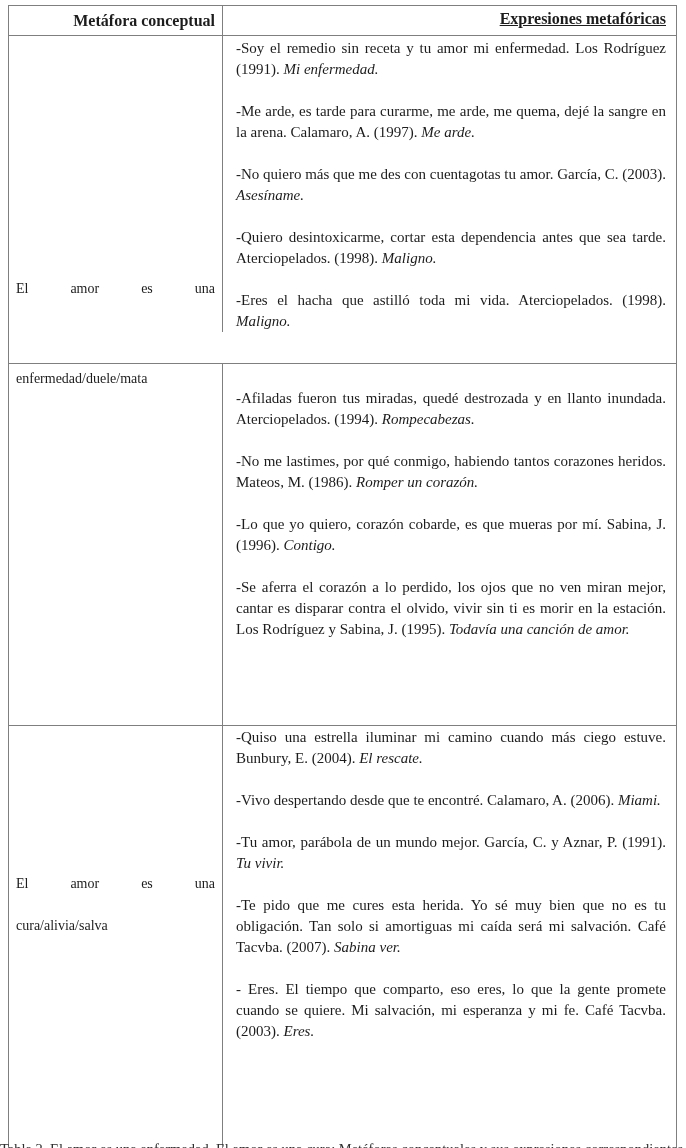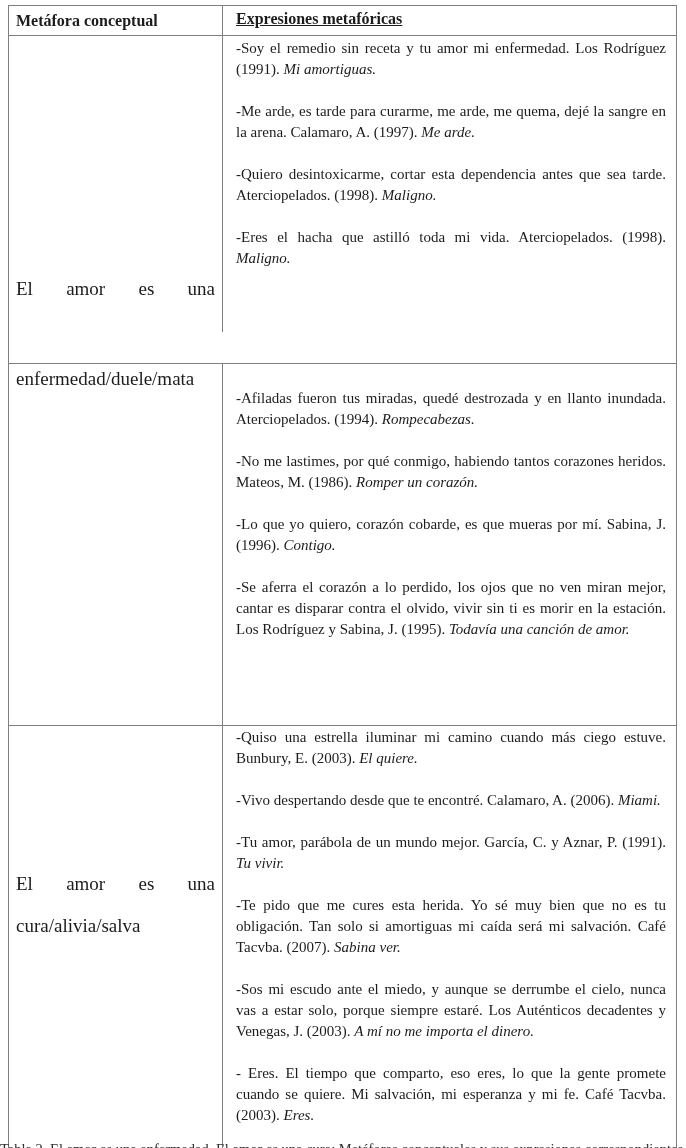--- a/index.html
+++ b/index.html
@@ -10,28 +10,28 @@
   }
   .doc-table {
     position:absolute; left:8px; top:5px; width:669px;
     border:1.5px solid #7f7f7f; background:#fff; box-sizing:border-box;
   }
   .trow { display:flex; }
   .trow + .trow { border-top:1.5px solid #7f7f7f; }
   .cell-left {
     width:214px; flex:none; box-sizing:border-box;
     border-right:1.5px solid #7f7f7f; padding:0 7px; overflow:hidden;
-    font-size:19px; line-height:21px;
+    font-size:14px; line-height:21px;
   }
   .cell-right {
     flex:1; box-sizing:border-box; padding:0 10px 0 13px; overflow:hidden;
   }
   .header-row { height:29px; }
   .header-row .hcell {
-    font-weight:bold; font-size:16px; text-align:left;
+    font-weight:bold; font-size:16px; text-align:right;
     padding-top:4px; overflow:hidden; box-sizing:border-box;
   }
   .header-row .hcell.cell-left { border-right:1.5px solid #7f7f7f; width:214px; flex:none; }
   .header-row .hcell.cell-right { flex:1;text-decoration:underline; }
   .row-1 { height:296px; }
   .row-2 { height:361px;margin-top:31px; }
   .row-3 { height:440px; }
   .cell-right p {
     margin:0 0 21px 0; font-size:15px; line-height:21px;
     text-align:justify; overflow-wrap:break-word;
@@ -63,22 +63,23 @@
   <div class="trow header-row">
     <div class="hcell cell-left">Metáfora conceptual</div>
     <div class="hcell cell-right">Expresiones metafóricas</div>
   </div>
 
   <div class="trow row-1">
     <div class="cell-left">
       <span class="justify-line">El amor es una</span>
     </div>
     <div class="cell-right">
-      <p><span>-Soy el remedio sin receta y tu amor mi enfermedad. Los Rodríguez (1991).</span> <i class="song-title">Mi amortiguas.</i></p>
+      <p><span>-Soy el remedio sin receta y tu amor mi enfermedad. Los Rodríguez (1991).</span> <i class="song-title">Mi enfermedad.</i></p>
       <p><span>-Me arde, es tarde para curarme, me arde, me quema, dejé la sangre en la arena. Calamaro, A. (1997).</span> <i class="song-title">Me arde.</i></p>
+      <p><span>-No quiero más que me des con cuentagotas tu amor. García, C. (2003).</span> <i class="song-title">Asesíname.</i></p>
       <p><span>-Quiero desintoxicarme, cortar esta dependencia antes que sea tarde. Aterciopelados. (1998).</span> <i class="song-title">Maligno.</i></p>
       <p><span>-Eres el hacha que astilló toda mi vida. Aterciopelados. (1998).</span> <i class="song-title">Maligno.</i></p>
     </div>
   </div>
 
   <div class="trow row-2">
     <div class="cell-left">
       <span>enfermedad/duele/mata</span>
     </div>
     <div class="cell-right">
@@ -88,24 +89,23 @@
       <p><span>-Se aferra el corazón a lo perdido, los ojos que no ven miran mejor, cantar es disparar contra el olvido, vivir sin ti es morir en la estación. Los Rodríguez y Sabina, J. (1995).</span> <i class="song-title">Todavía una canción de amor.</i></p>
     </div>
   </div>
 
   <div class="trow row-3">
     <div class="cell-left">
       <span class="justify-line">El amor es una</span>
       <span>cura/alivia/salva</span>
     </div>
     <div class="cell-right">
-      <p><span>-Quiso una estrella iluminar mi camino cuando más ciego estuve. Bunbury, E. (2003).</span> <i class="song-title">El quiere.</i></p>
+      <p><span>-Quiso una estrella iluminar mi camino cuando más ciego estuve. Bunbury, E. (2004).</span> <i class="song-title">El rescate.</i></p>
       <p><span>-Vivo despertando desde que te encontré. Calamaro, A. (2006).</span> <i class="song-title">Miami.</i></p>
       <p><span>-Tu amor, parábola de un mundo mejor. García, C. y Aznar, P. (1991).</span> <i class="song-title">Tu vivir.</i></p>
       <p><span>-Te pido que me cures esta herida. Yo sé muy bien que no es tu obligación. Tan solo si amortiguas mi caída será mi salvación. Café Tacvba. (2007).</span> <i class="song-title">Sabina ver.</i></p>
-      <p><span>-Sos mi escudo ante el miedo, y aunque se derrumbe el cielo, nunca vas a estar solo, porque siempre estaré. Los Auténticos decadentes y Venegas, J. (2003).</span> <i class="song-title">A mí no me importa el dinero.</i></p>
       <p><span>- Eres. El tiempo que comparto, eso eres, lo que la gente promete cuando se quiere. Mi salvación, mi esperanza y mi fe. Café Tacvba. (2003).</span> <i class="song-title">Eres.</i></p>
     </div>
   </div>
 
 </div>
 
 <div class="table-caption">Tabla 2. El amor es una enfermedad. El amor es una cura: Metáforas conceptuales y sus expresiones correspondientes.</div>
 
 </body></html>

